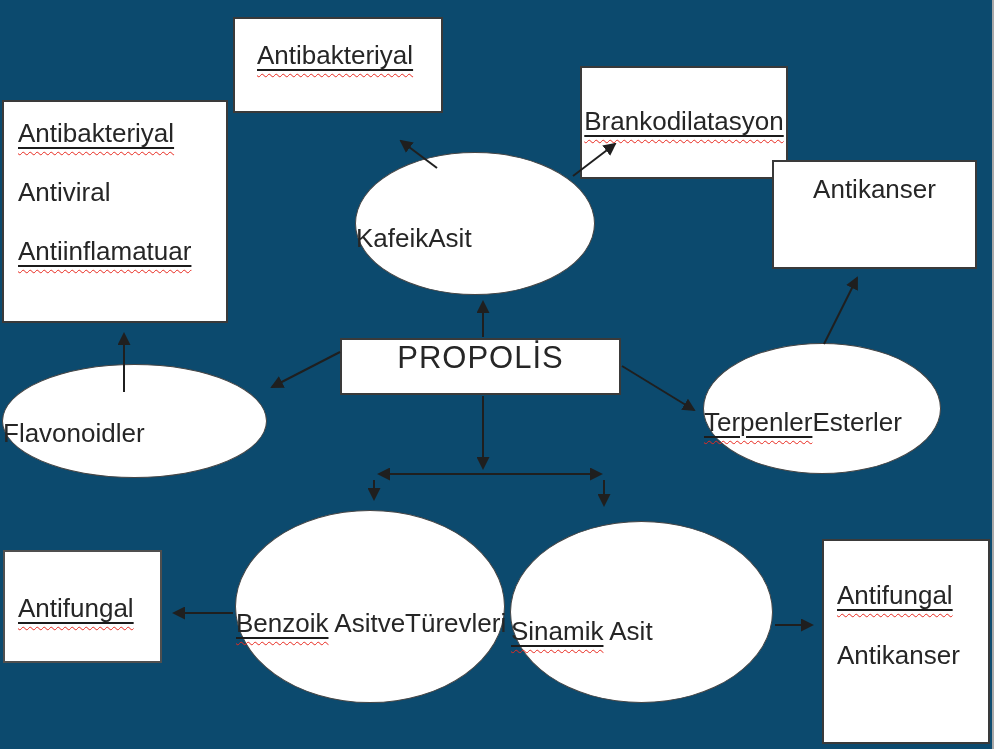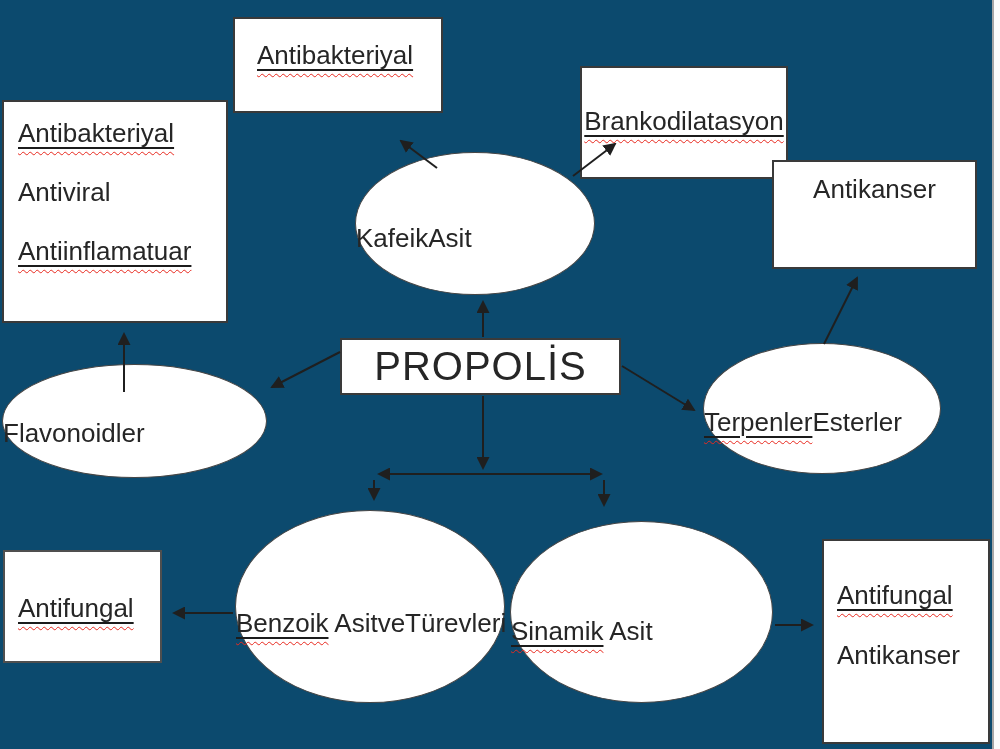--- a/index.html
+++ b/index.html
@@ -21,22 +21,22 @@
        text-decoration-thickness:1.5px;text-underline-offset:5px;}
   .usq>span{text-decoration:underline wavy #e8291f;
        text-decoration-thickness:1px;text-underline-offset:9px;}
   
   #bx-antibak-top{left:233px;top:17px;width:210px;height:96px;padding:15px 0 0 22px;}
   #bx-left{left:2px;top:100px;width:226px;height:223px;padding:2px 0 0 14px;}
   #bx-left .ln{line-height:59px;}
   #bx-branko{left:580px;top:22px;width:208px;height:113px;padding-top:32px;text-align:center;margin-top:44px;}
   #bx-antikanser{left:772px;top:160px;width:205px;height:109px;padding-top:6px;text-align:center;}
   #bx-propolis{left:340px;top:338px;width:281px;height:57px;
-               display:flex;align-items:center;justify-content:center;
-               font-size:40px;letter-spacing:1px;}
+               display:flex;justify-content:center;
+               font-size:31px;letter-spacing:1px;}
   #bx-antifungal-left{left:3px;top:550px;width:159px;height:113px;
                padding:35px 0 0 13px;border-color:#4f4f4f;}
   #bx-anti2{left:822px;top:539px;width:168px;height:205px;padding:24px 0 0 13px;}
   #bx-anti2 .ln{line-height:60px;}
   
   #el-kafeik{left:355px;top:152px;width:240px;height:143px;padding-top:29px;}
   #el-flavonoidler{left:2px;top:364px;width:265px;height:114px;padding-top:23px;}
   #el-terpenler{left:703px;top:343px;width:238px;height:131px;padding-top:26px;align-items:center;}
   #el-benzoik{left:235px;top:510px;width:270px;height:193px;padding-top:33px;}
   #el-sinamik{left:510px;top:521px;width:263px;height:182px;padding-top:37px;}

